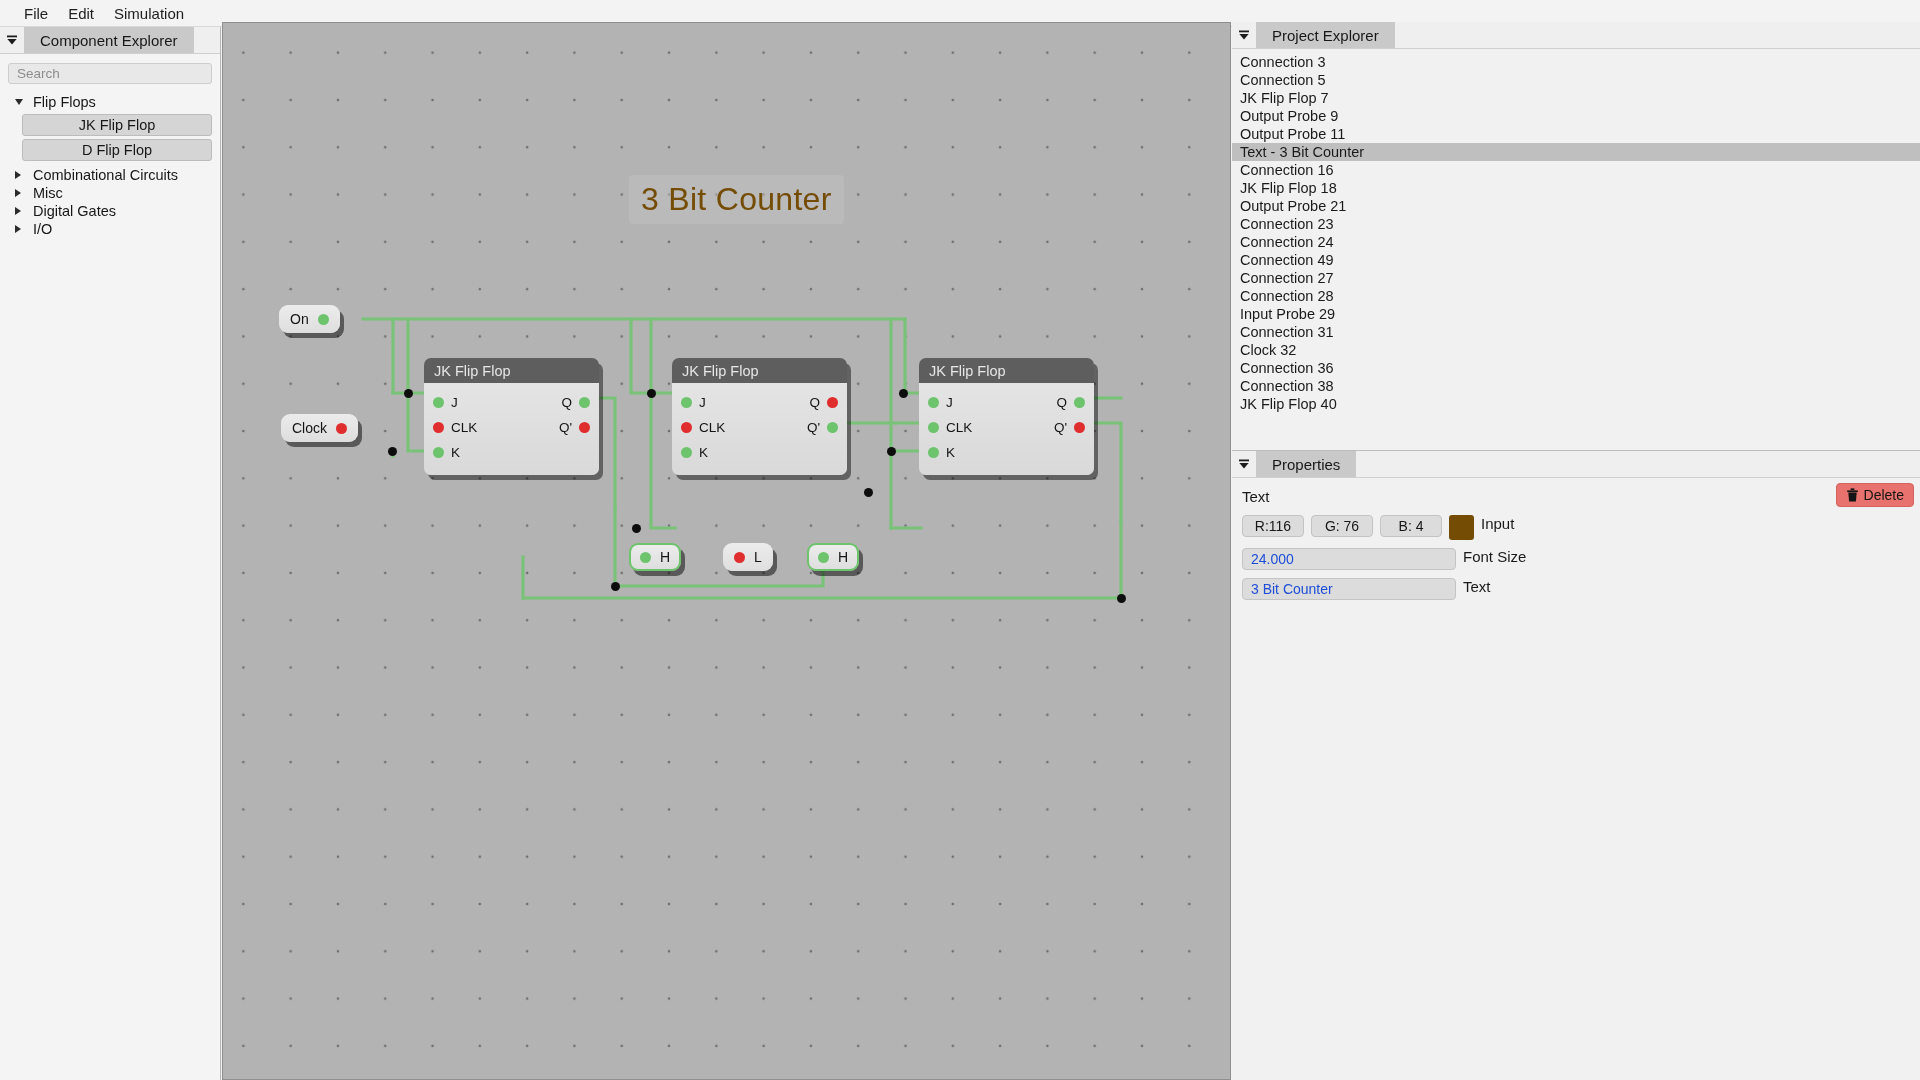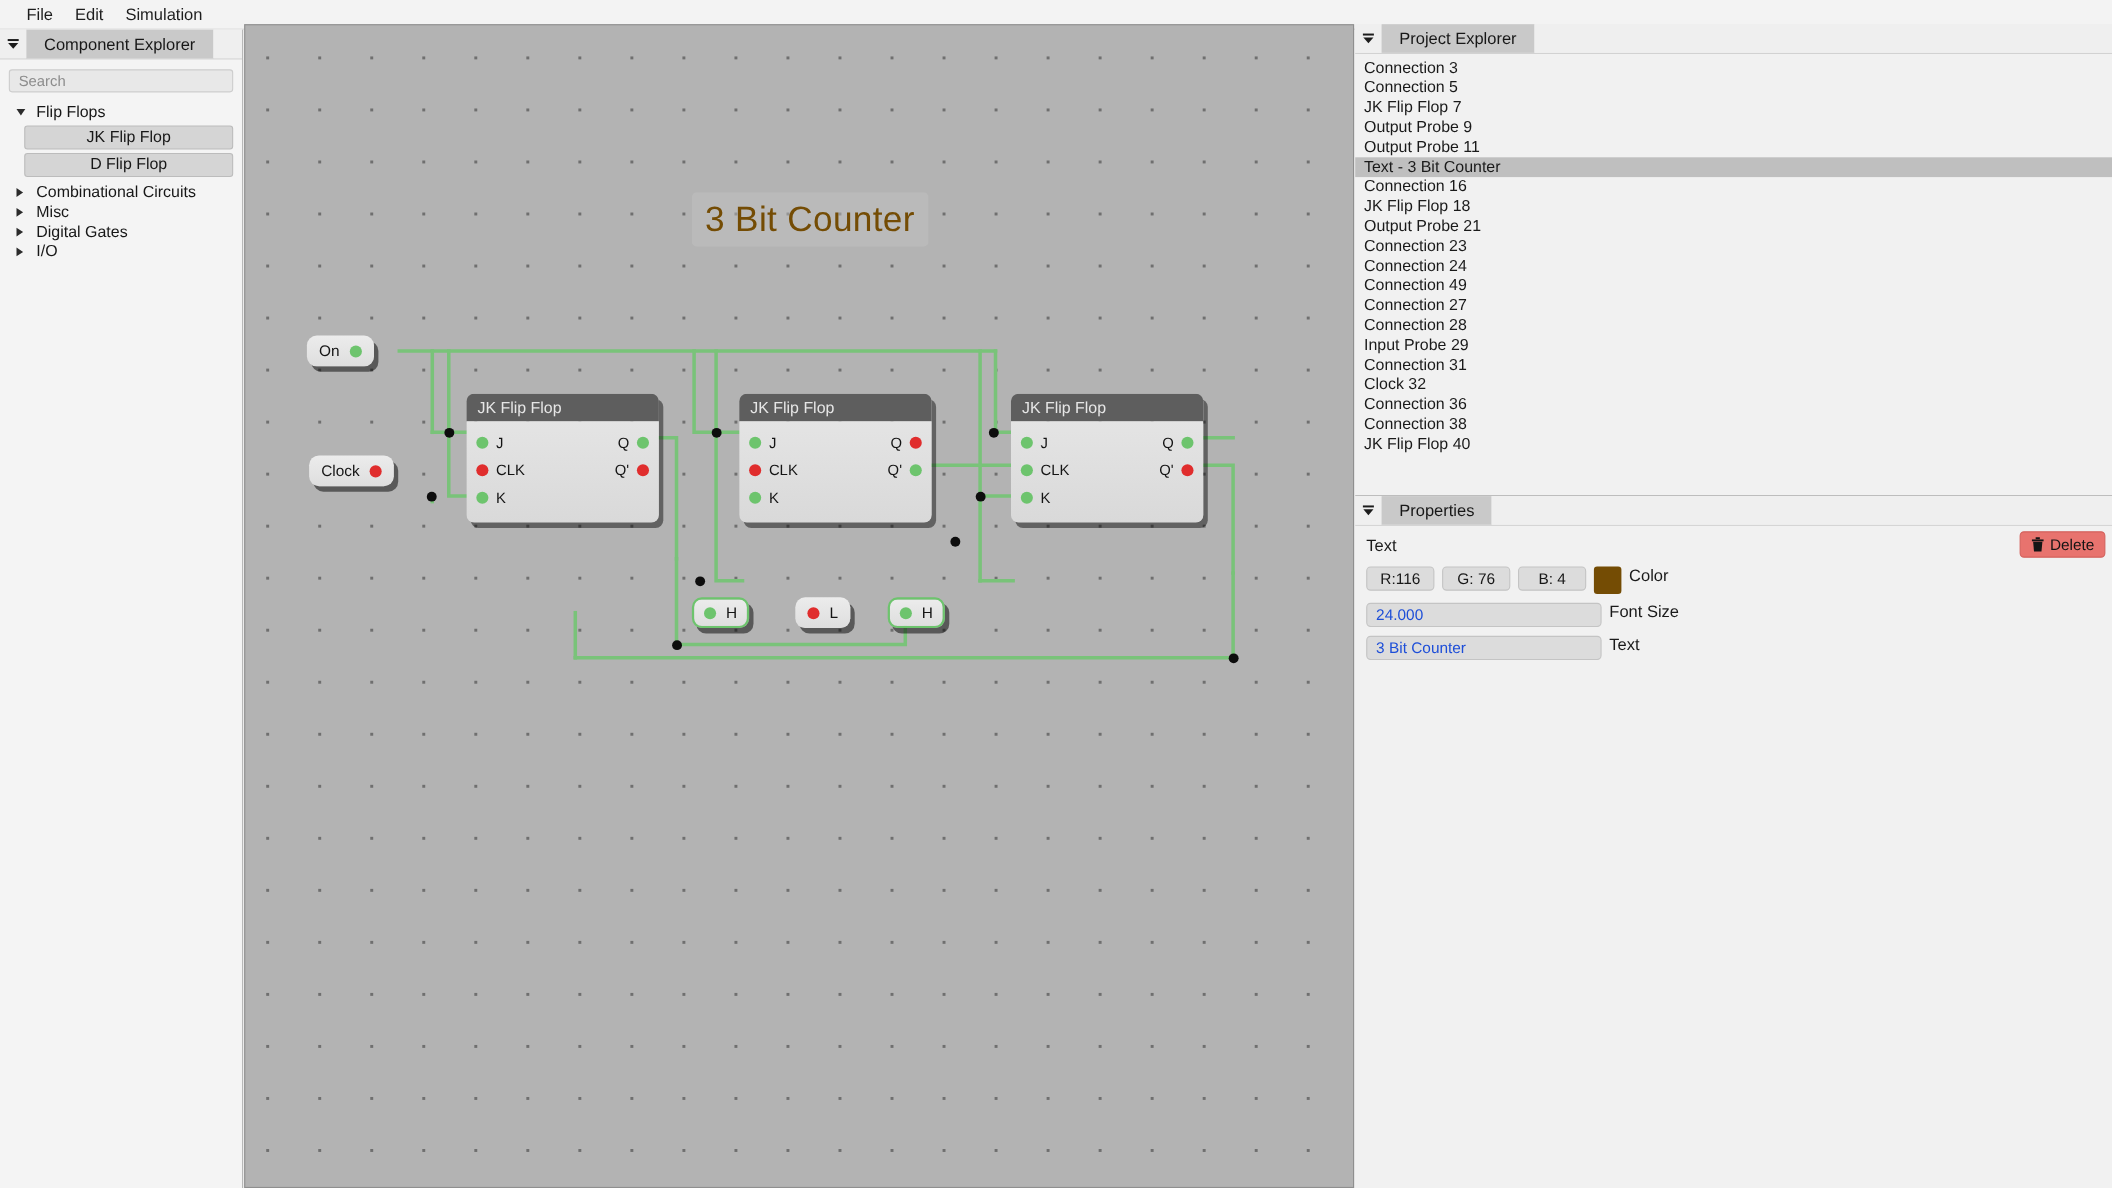--- a/index.html
+++ b/index.html
@@ -460,21 +460,21 @@
             <path d="M2.3 4.6 H10.7 L9.9 13.4 H3.1 Z" fill="#151515"></path>
           </svg>
           <span>Delete</span>
         </div>
 
         <div class="proprow">
           <div class="numfield">R:116</div>
           <div class="numfield">G: 76</div>
           <div class="numfield">B:  4</div>
           <div class="swatch" id="color-swatch" style="background: rgb(116, 76, 4);"></div>
-          <div class="rowlabel">Color</div>
+          <div class="rowlabel">Input</div>
         </div>
 
         <div class="proprow">
           <div class="textfield">24.000</div>
           <div class="rowlabel">Font Size</div>
         </div>
 
         <div class="proprow">
           <div class="textfield">3 Bit Counter</div>
           <div class="rowlabel">Text</div>

